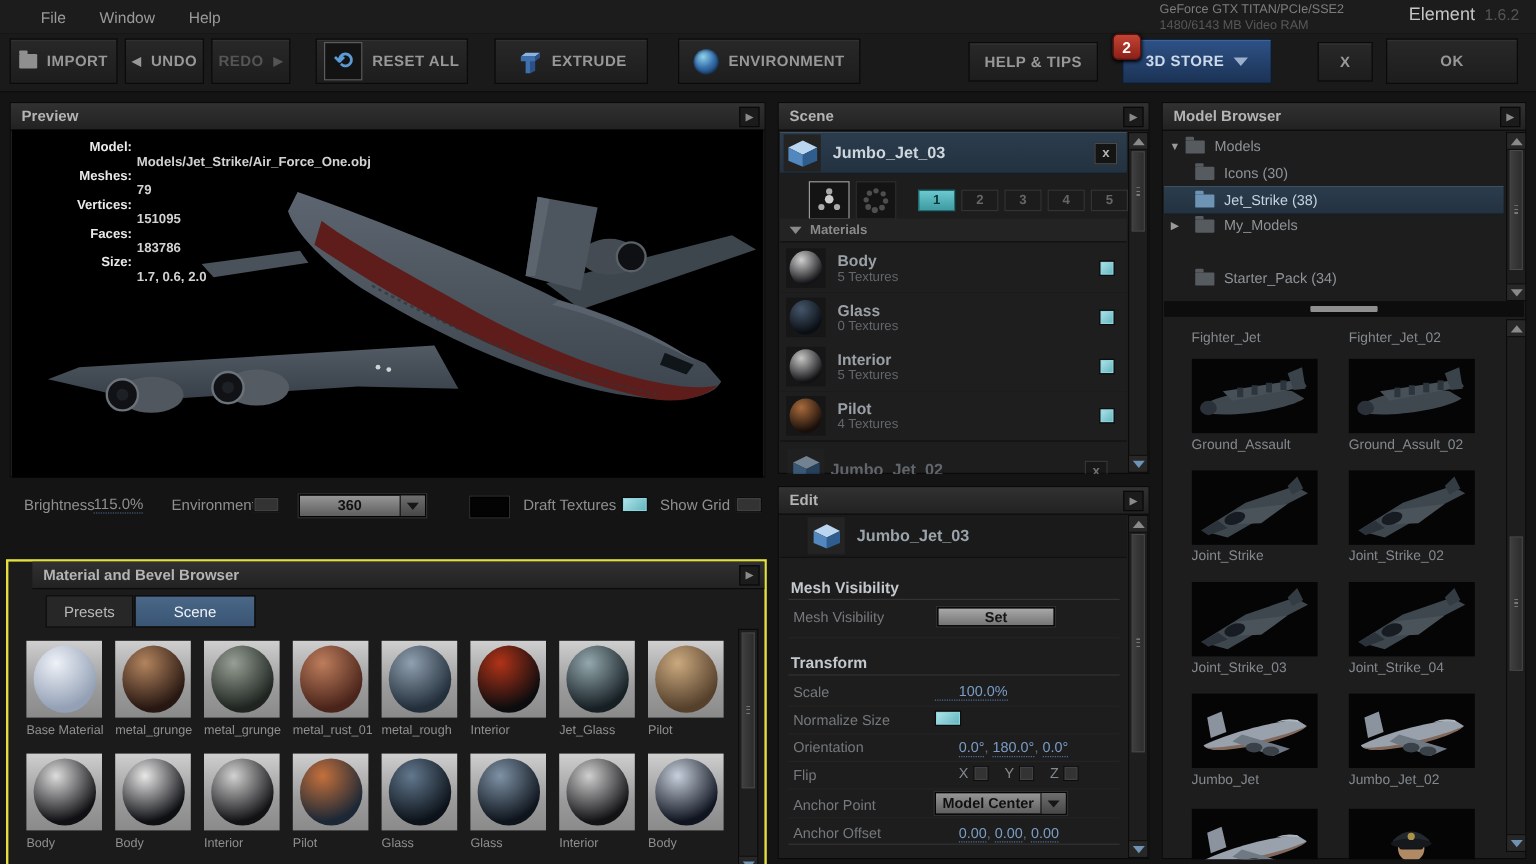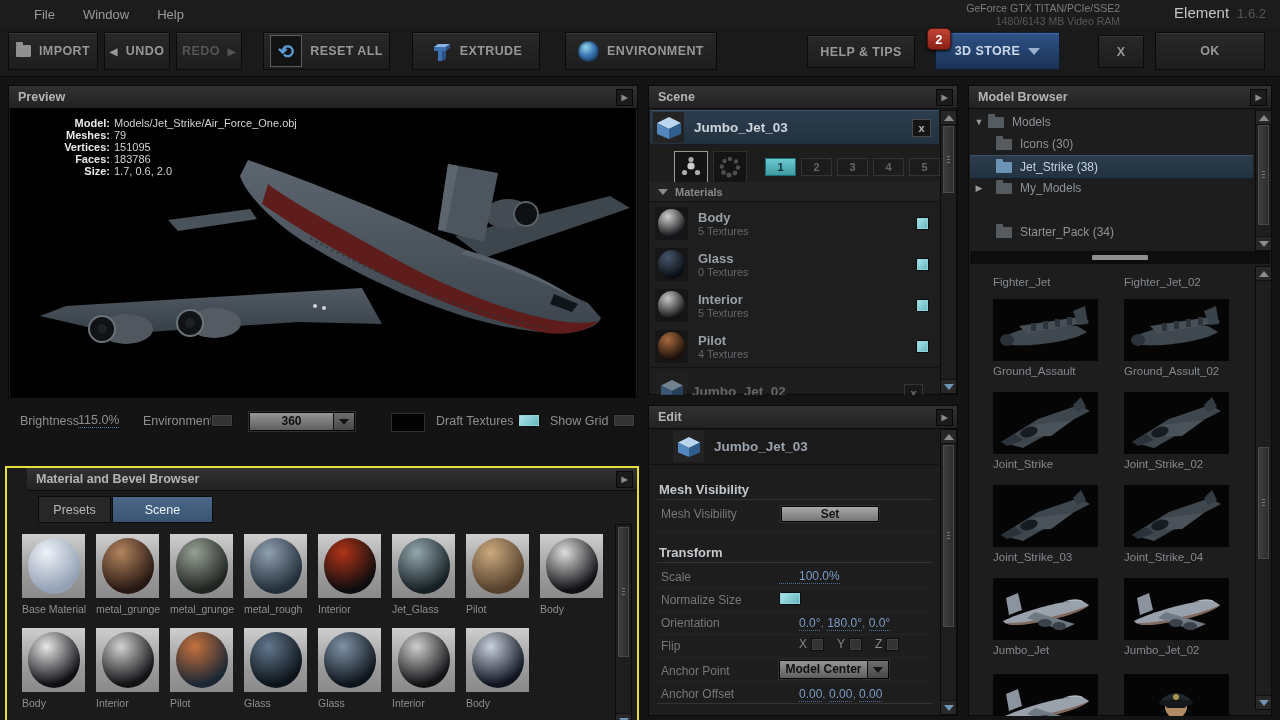--- a/index.html
+++ b/index.html
@@ -2,21 +2,21 @@
 <html><head>
 <meta charset="utf-8">
 <style>
   html,body{margin:0;padding:0;background:#000;}
   #stage{position:relative;width:1280px;height:720px;background:#141414;overflow:hidden;
     font-family:"Liberation Sans",sans-serif;font-size:12px;color:#999;-webkit-font-smoothing:antialiased;}
   .abs{position:absolute;padding-left:20px;}
   
   #menubar{left:0;top:0;width:1280px;height:28px;background:#1c1c1c;border-bottom:1px solid #0c0c0c;display:flex;align-items:center;}
   .menu-item{color:#9a9a9a;font-size:13px;padding:0 14px;cursor:default;}
-  #gpuinfo{right:160px;top:2px;text-align:right;line-height:13px;}
+  #gpuinfo{right:160px;top:2px;text-align:left;line-height:13px;}
   #gpu1{color:#7d7d7d;font-size:10.5px;}
   #gpu2{color:#585858;font-size:10.5px;}
   #brand{right:14px;top:4px;}
   #brand .nm{color:#c6c6c6;font-size:15px;}
   #brand .vr{color:#555;font-size:13px;margin-left:8px;}
   #toolbar{left:0;top:28px;width:1280px;height:48px;background:#1a1a1a;border-bottom:1px solid #0a0a0a;}
   .tbtn{position:absolute;top:4px;height:38px;background:linear-gradient(#282828,#1d1d1d);
     border:1px solid #0a0a0a;box-shadow:inset 0 1px 0 #363636;color:#989898;font-weight:bold;
     font-size:12.5px;letter-spacing:.4px;display:flex;align-items:center;justify-content:center;gap:8px;box-sizing:border-box;}
   .tbtn .glyph{font-weight:bold;}
@@ -39,21 +39,21 @@
     color:#8a8a8a;font-size:8px;display:flex;align-items:center;justify-content:center;}
   
   .cb{width:13px;height:13px;background:#333;border:1px solid #0d0d0d;box-shadow:inset 0 0 0 1px #414141;box-sizing:border-box;}
   .cb.on{background:linear-gradient(135deg,#b2e6ec,#5fb2bc);box-shadow:inset 0 0 0 1px #8ed4dc;}
   .lnk{color:#7b9cc6;border-bottom:1px dotted #4e6e96;line-height:13px;}
   .comma{color:#5d6b7c;}
   
   #preview-viewport{position:absolute;left:1px;top:22px;width:626px;height:290px;background:#000;overflow:hidden;}
   .info-line{display:flex;line-height:12px;margin-bottom:0;}
   .il{width:92px;text-align:right;color:#e9e9e9;font-weight:bold;font-size:11px;}
-  .iv{margin-left:4px;color:#d2d2d2;font-weight:normal;font-size:11px;}
+  .iv{margin-left:4px;color:#d2d2d2;font-weight:bold;font-size:11px;margin-top:12px;}
   
   #controls{left:8px;top:406px;width:630px;height:32px;}
   .ctl-lbl{position:absolute;color:#8f8f8f;font-size:12.5px;top:8px;}
   .dropdown{position:absolute;height:19px;background:linear-gradient(#969696,#5e5e5e);border:1px solid #050505;
     box-shadow:0 0 0 1px #2e2e2e;display:flex;box-sizing:border-box;}
   .dropdown .dtext{flex:1;text-align:center;color:#101010;font-weight:bold;font-size:12px;line-height:17px;}
   .dropdown .darr{width:20px;background:linear-gradient(#6e6e6e,#474747);border-left:1px solid #101010;
     display:flex;align-items:center;justify-content:center;}
   .dropdown .darr i{width:0;height:0;border-left:5px solid transparent;border-right:5px solid transparent;border-top:6px solid #161616;}
   #color-swatch{position:absolute;left:384px;top:8px;width:30px;height:15px;background:#030303;border:1px solid #000;box-shadow:0 0 0 1px #2e2e2e;}
@@ -347,20 +347,26 @@
           <div class="mlabel">metal_grunge</div>
         </div>
         <div class="mcell">
           <div class="mthumb">
             <div class="msphere" style="background: radial-gradient(circle at 36% 26%, rgb(151, 160, 149) 0%, rgb(31, 36, 32) 72%);"></div>
           </div>
           <div class="mlabel">metal_grunge</div>
         </div>
         <div class="mcell">
           <div class="mthumb">
+            <div class="msphere" style="background: radial-gradient(circle at 36% 26%, rgb(189, 125, 92) 0%, rgb(74, 36, 26) 72%);"></div>
+          </div>
+          <div class="mlabel">metal_rust_01</div>
+        </div>
+        <div class="mcell">
+          <div class="mthumb">
             <div class="msphere" style="background: radial-gradient(circle at 36% 26%, rgb(144, 160, 176) 0%, rgb(34, 46, 58) 72%);"></div>
           </div>
           <div class="mlabel">metal_rough</div>
         </div>
         <div class="mcell">
           <div class="mthumb">
             <div class="msphere" style="background: radial-gradient(circle at 36% 26%, rgb(176, 51, 24) 0%, rgb(12, 12, 14) 72%);"></div>
           </div>
           <div class="mlabel">Interior</div>
         </div>

